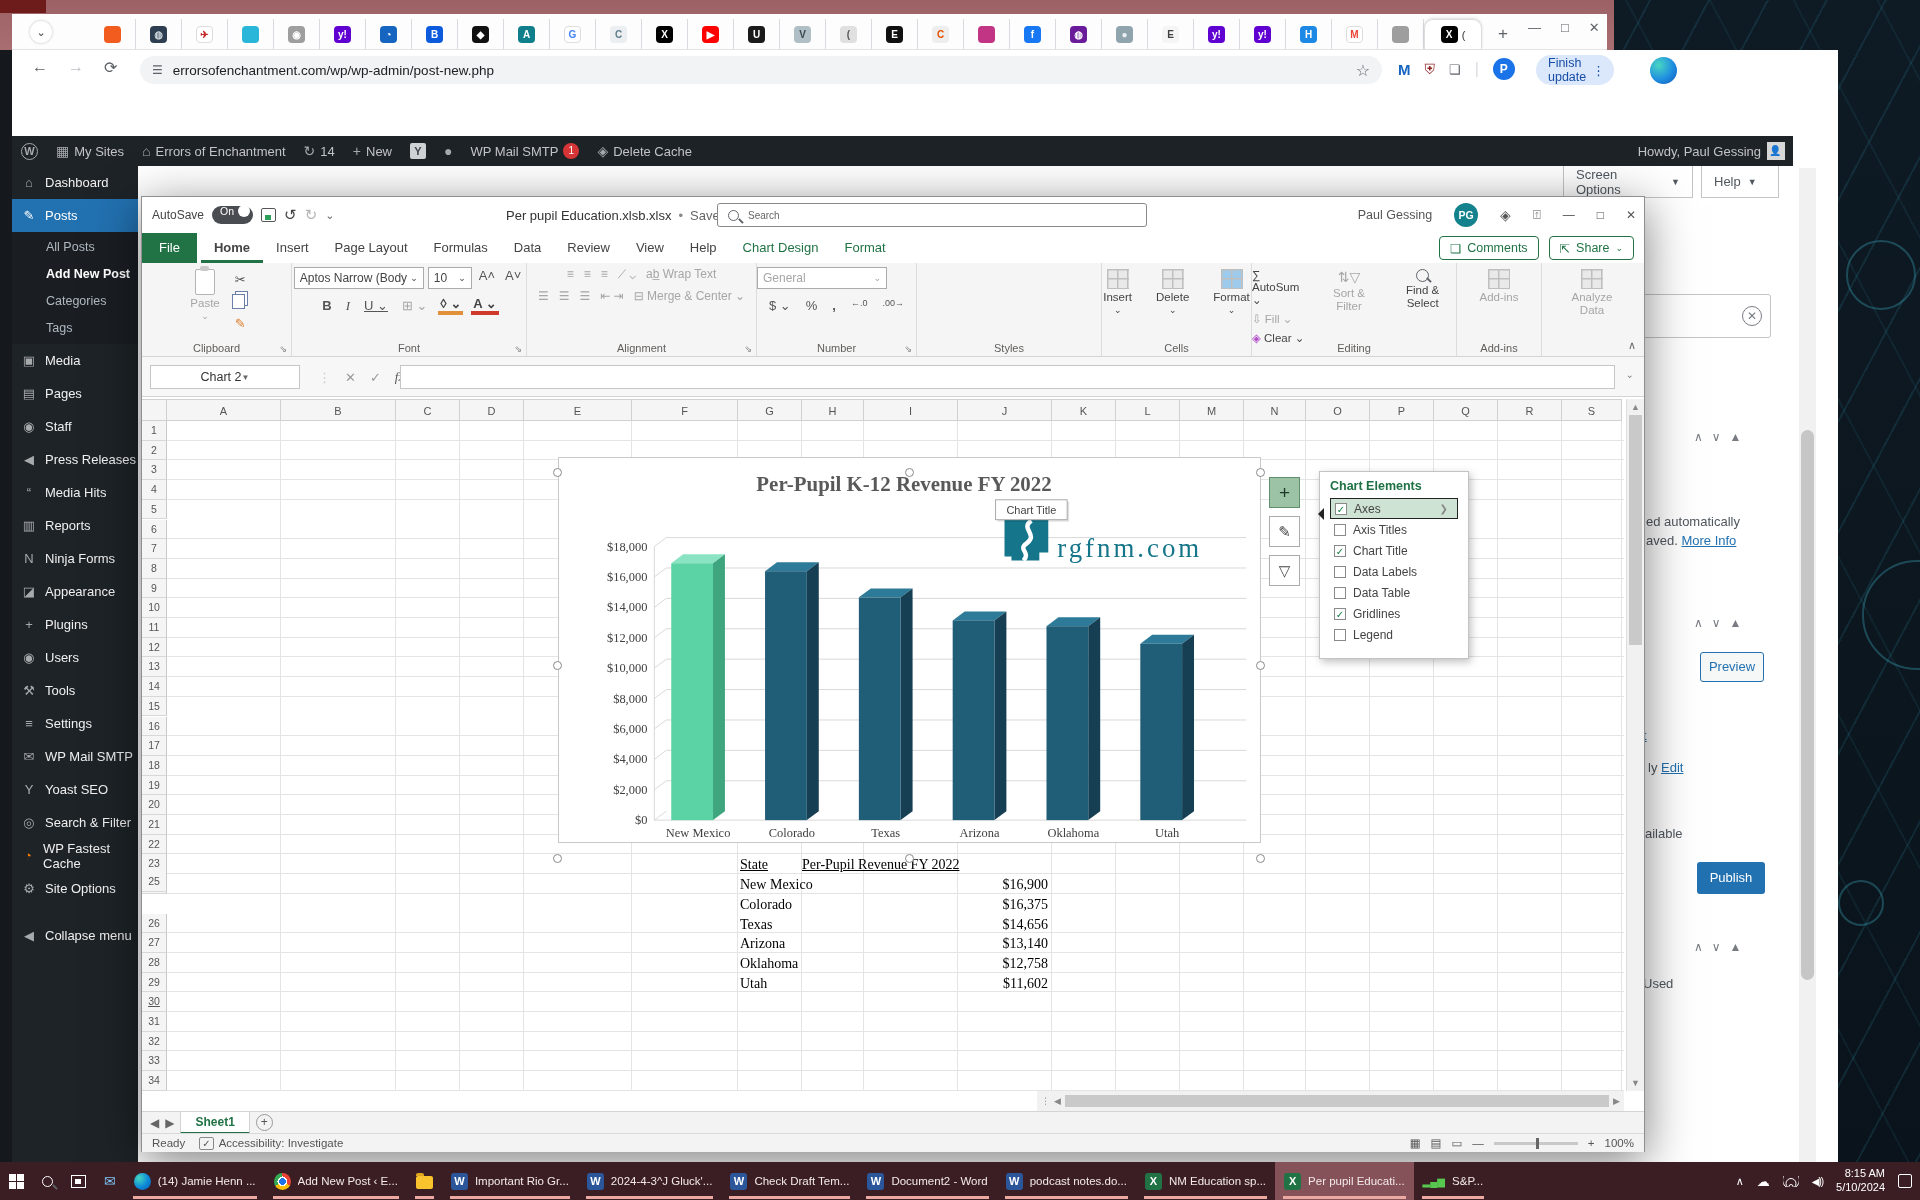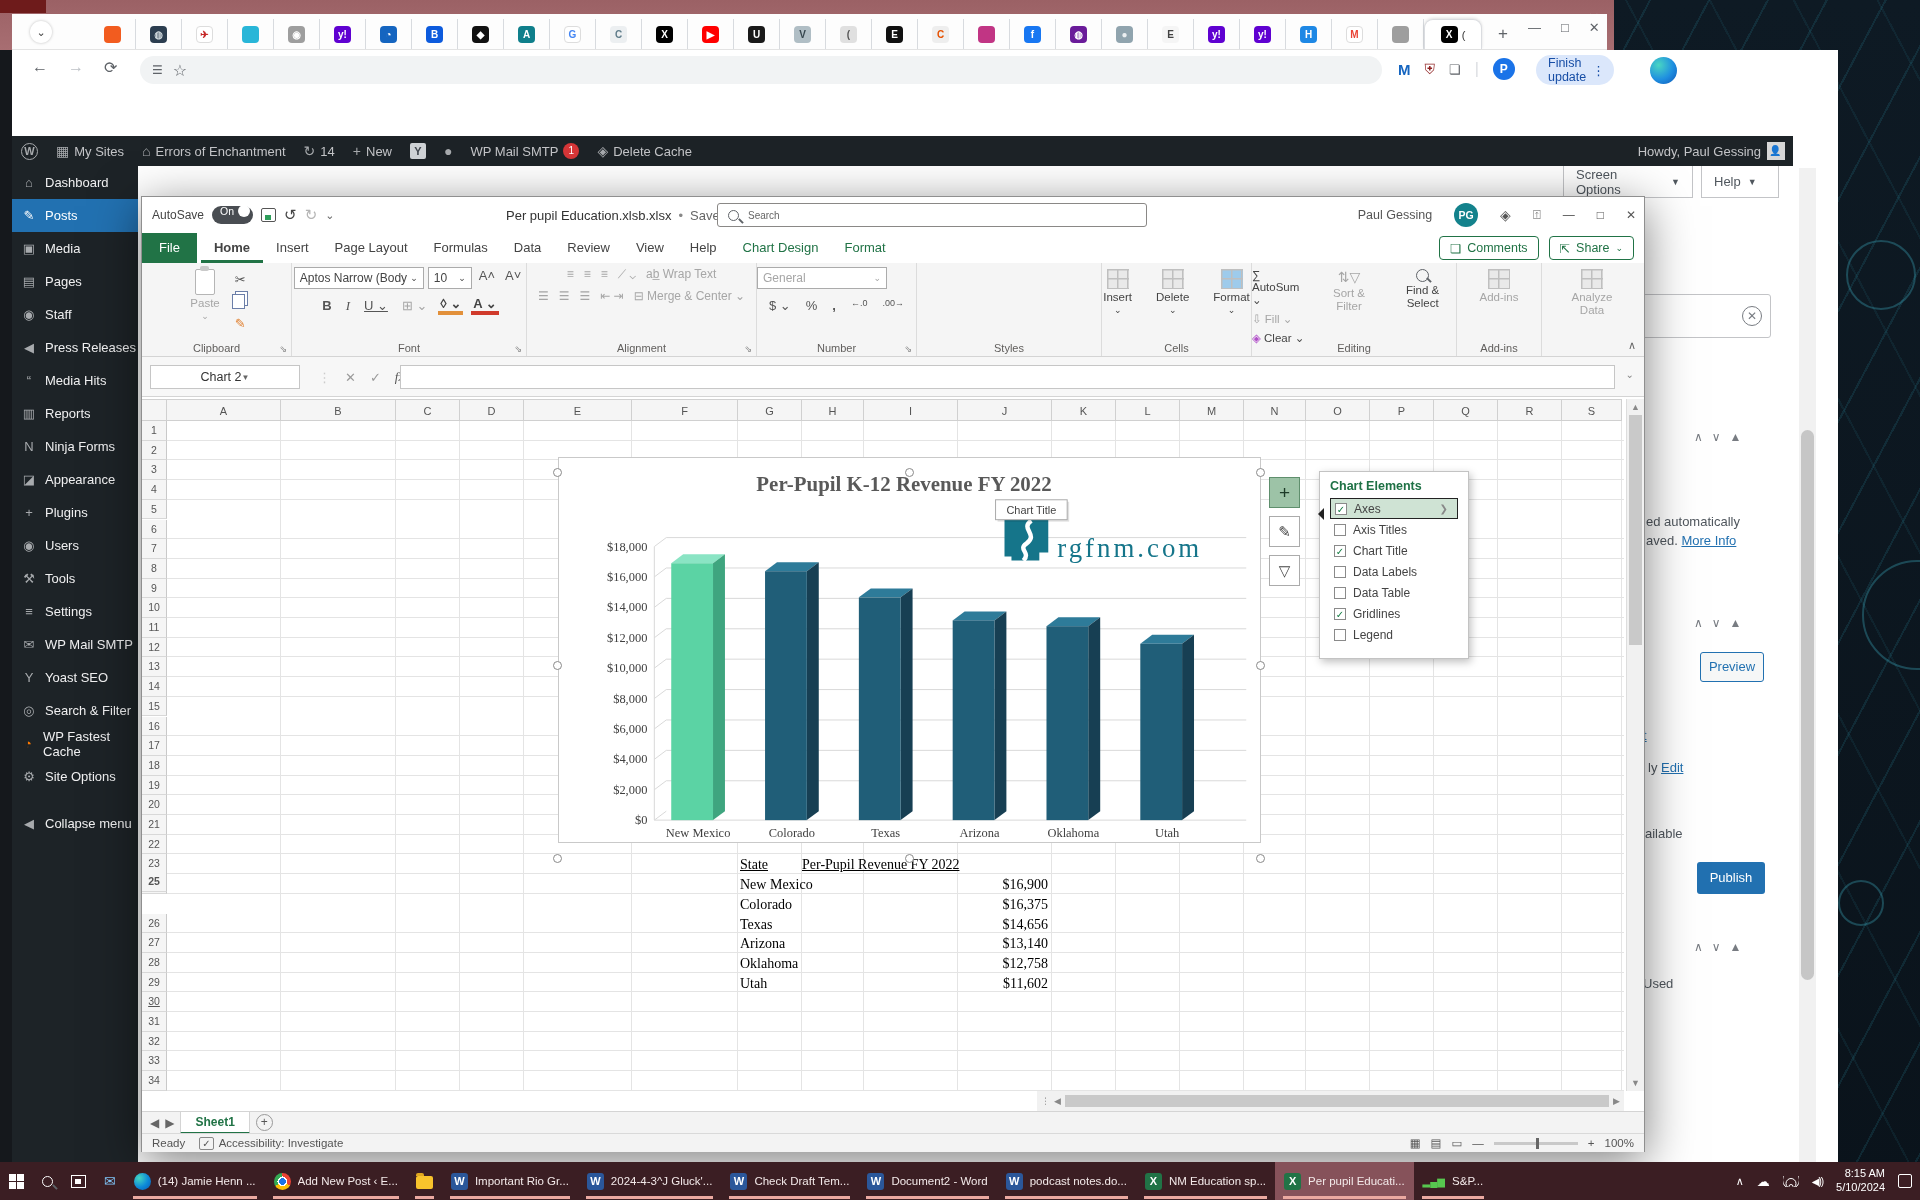--- a/index.html
+++ b/index.html
@@ -296,20 +296,21 @@
     <span>✕</span>
   </div>
 </div>
 
 <div id="urlrow">
   <span class="nav" style="left:20px">←</span>
   <span class="nav" style="left:56px;color:#bdc1c6">→</span>
   <span class="nav" style="left:92px">⟳</span>
   <div id="omnibox">
     <span style="color:#5f6368;font-size:12px">☰</span>
+    <span class="url">errorsofenchantment.com/wp/wp-admin/post-new.php</span>
     <span style="color:#5f6368">☆</span>
   </div>
   <div id="urlicons">
     <span style="color:#1565c0;font-weight:bold;font-size:15px">M</span>
     <span style="color:#8e1f1f;font-size:14px">⛨</span>
     <span style="color:#5f6368;font-size:13px">❏</span>
     <span style="color:#dadce0">|</span>
     <span id="avatarP">P</span>
   </div>
   <div id="finishupd">
@@ -368,20 +369,26 @@
 </div>
 
 <div id="sidebar">
     <div class="sb-item">
       <span class="g">⌂</span>
       <span>Dashboard</span>
     </div>
     <div class="sb-item active">
       <span class="g">✎</span>
       <span>Posts</span>
+    </div>
+    <div class="sb-sub">
+      <div>All Posts</div>
+      <div class="cur">Add New Post</div>
+      <div>Categories</div>
+      <div>Tags</div>
     </div>
     <div class="sb-item">
       <span class="g">▣</span>
       <span>Media</span>
     </div>
     <div class="sb-item">
       <span class="g">▤</span>
       <span>Pages</span>
     </div>
     <div class="sb-item">
@@ -735,21 +742,21 @@
         <div class="rowhdr" style="top: 297.8px; height: 19.7px; line-height: 19.7px;">15</div>
         <div class="rowhdr" style="top: 317.5px; height: 19.7px; line-height: 19.7px;">16</div>
         <div class="rowhdr" style="top: 337.2px; height: 19.7px; line-height: 19.7px;">17</div>
         <div class="rowhdr" style="top: 356.9px; height: 19.7px; line-height: 19.7px;">18</div>
         <div class="rowhdr" style="top: 376.6px; height: 19.7px; line-height: 19.7px;">19</div>
         <div class="rowhdr" style="top: 396.3px; height: 19.7px; line-height: 19.7px;">20</div>
         <div class="rowhdr" style="top: 416px; height: 19.7px; line-height: 19.7px;">21</div>
         <div class="rowhdr" style="top: 435.7px; height: 19.7px; line-height: 19.7px;">22</div>
         <div class="rowhdr" style="top: 455.4px; height: 19.7px; line-height: 19.7px;">23</div>
         <div class="rowhdr" style="top: 475.1px; height: 19.7px; line-height: 19.7px;">24</div>
-        <div class="rowhdr" style="top: 473px; height: 19.7px; line-height: 19.7px; font-weight: bold;">25</div>
+        <div class="rowhdr" style="top: 473px; height: 19.7px; line-height: 19.7px;">25</div>
         <div class="rowhdr" style="top: 514.5px; height: 19.7px; line-height: 19.7px;">26</div>
         <div class="rowhdr" style="top: 534.2px; height: 19.7px; line-height: 19.7px;">27</div>
         <div class="rowhdr" style="top: 553.9px; height: 19.7px; line-height: 19.7px;">28</div>
         <div class="rowhdr" style="top: 573.6px; height: 19.7px; line-height: 19.7px;">29</div>
         <div class="rowhdr" style="top: 593.3px; height: 19.7px; line-height: 19.7px; text-decoration: underline;">30</div>
         <div class="rowhdr" style="top: 613px; height: 19.7px; line-height: 19.7px;">31</div>
         <div class="rowhdr" style="top: 632.7px; height: 19.7px; line-height: 19.7px;">32</div>
         <div class="rowhdr" style="top: 652.4px; height: 19.7px; line-height: 19.7px;">33</div>
         <div class="rowhdr" style="top: 672.1px; height: 19.7px; line-height: 19.7px;">34</div>
       </div>

